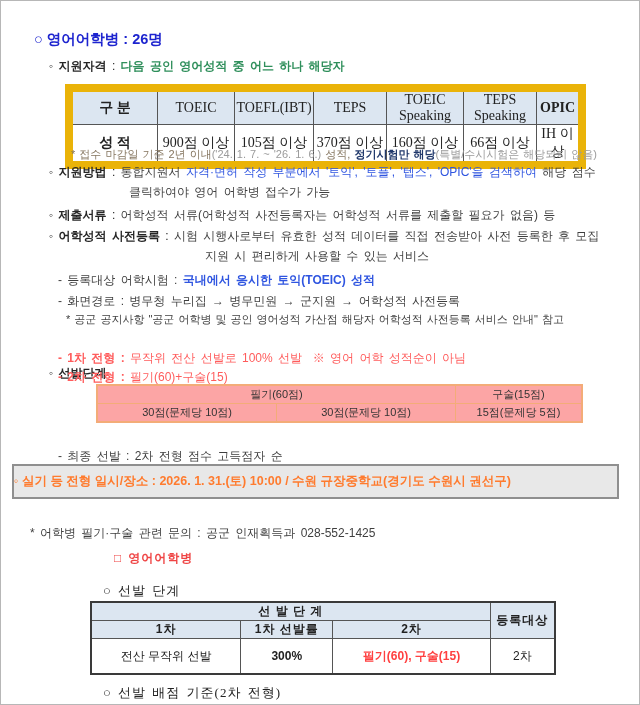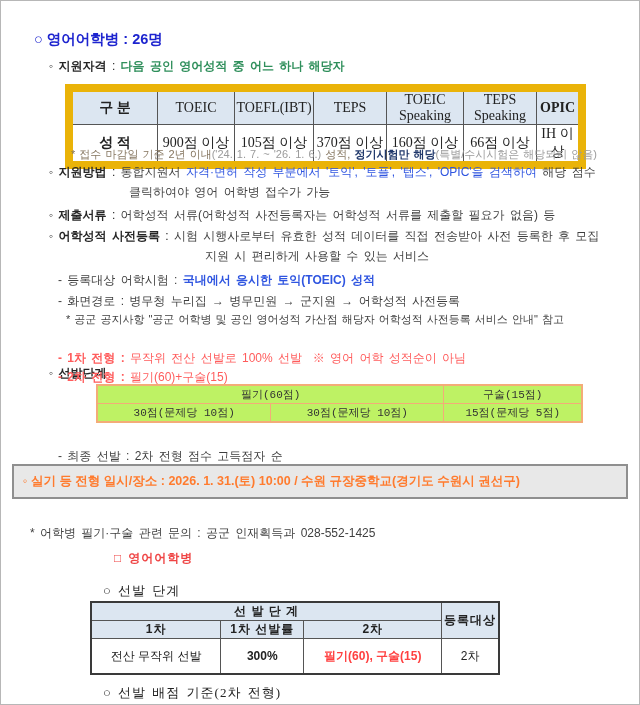--- a/index.html
+++ b/index.html
@@ -44,28 +44,28 @@
       font-family:"Liberation Serif", serif; font-size:14px; color:#222;
       border:8px solid #eab308;}
   .t1 th,.t1 td{border:1px solid #555; text-align:center; padding:0;}
   .t1 th{background:#dce6f1; font-weight:normal; height:30px;}
   .t1 td{height:24px; background:#fff;}
   .t1 .hb{font-weight:bold;}
   .pre{white-space:pre-line; line-height:1.15;}
 
   .t2{position:absolute; top:383px; left:95px; width:487px;
       font-size:11px; color:#333; border:2px solid #f3ac78;}
-  .t2 td{border:1px solid #f3ac78; text-align:center; height:17px; padding:0; background:#bef264; white-space:nowrap;font-family:Liberation Mono, monospace;}
+  .t2 td{border:1px solid #f3ac78; text-align:center; height:17px; padding:0; background:#fca5a5; white-space:nowrap;}
 
   .venue{position:absolute; top:463px; left:11px; width:603px; height:31px;
       background:#e8e8e8; border:2px solid #8f8f8f;
-      display:flex; align-items:center; padding-left:9px;
+      display:flex; align-items:center; 
       font-size:12.5px; font-weight:bold; color:#ff7b2e; white-space:pre;}
 
-  .t3{position:absolute; top:600px; left:89px; width:410px;
+  .t3{position:absolute; top:600px; left:89px; width:466px;
       font-size:12px; color:#222; border:2px solid #3a3a3a;padding-left:45px;}
   .t3 th,.t3 td{border:1px solid #555; text-align:center; padding:0;}
   .t3 th{background:#dce6f1; height:17px; font-weight:bold; letter-spacing:1px;}
   .t3 td{height:34px; background:#fff;}
   .t3 .tred{color:#ff4040; font-weight:600;}
   .t3 .pct{font-weight:bold;}
 </style>
 </head>
 <body>
 

